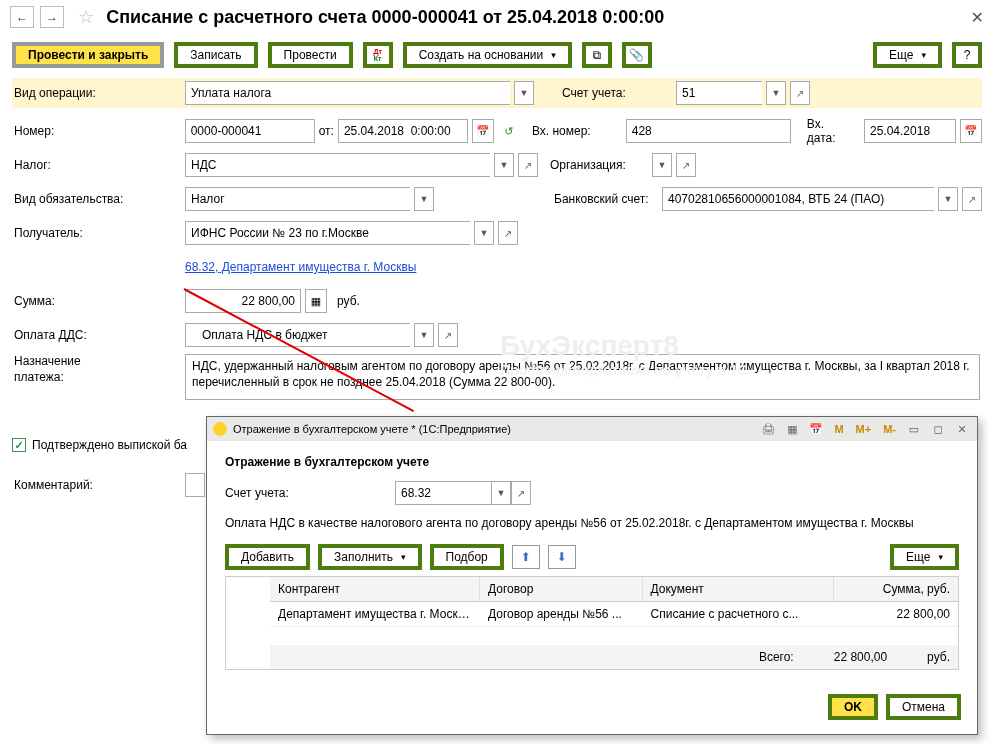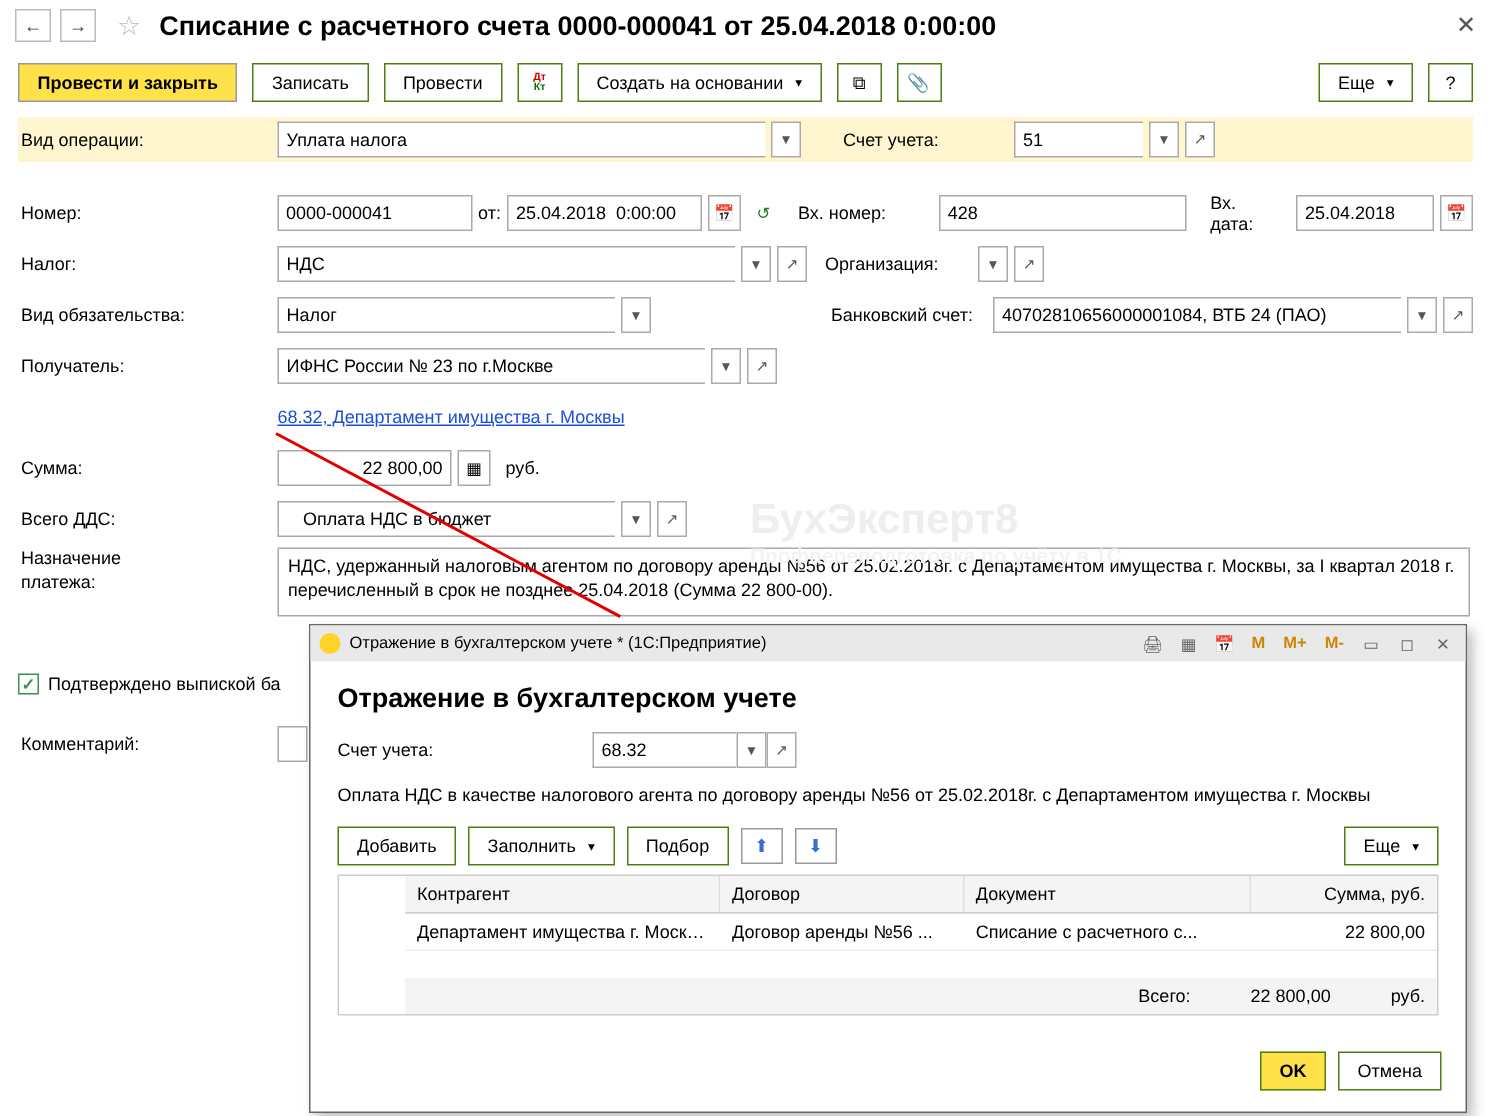--- a/index.html
+++ b/index.html
@@ -3,21 +3,21 @@
 <meta charset="utf-8">
 <style>
 * { box-sizing: border-box; margin: 0; padding: 0; }
 body { font-family: Arial, sans-serif; font-size: 12px; background: #fff; color: #000; width: 994px; height: 744px; position: relative; overflow: hidden; }
 .titlebar { display: flex; align-items: center; padding: 6px 10px; gap: 6px; }
 .nav-btn { width: 24px; height: 22px; border: 1px solid #bbb; background: #fff; display: inline-flex; align-items: center; justify-content: center; cursor: pointer; font-size: 12px; color: #333; }
 .star-icon { color: #bbb; font-size: 18px; margin-left: 8px; margin-right: 6px; }
 .title { font-size: 18px; font-weight: 700; flex: 1; }
 .close-x { font-size: 16px; color: #555; cursor: pointer; }
 .toolbar { display: flex; align-items: center; padding: 8px 12px; gap: 10px; }
-.btn { border: 1px solid #4d7c0f; background: #fff; padding: 5px 12px; cursor: pointer; font-size: 12px; height: 26px; display: inline-flex; align-items: center; gap: 4px; }
+.btn { border: 4px solid #4d7c0f; background: #fff; padding: 5px 12px; cursor: pointer; font-size: 12px; height: 26px; display: inline-flex; align-items: center; gap: 4px; }
 .btn-primary { background: #ffe24a; border-color: #999; font-weight: 700; }
 .btn-icon { width: 30px; padding: 0; justify-content: center; }
 .btn-more { position: relative; }
 .btn-more::after { content: "▾"; font-size: 9px; margin-left: 4px; }
 .dtct { display: inline-flex; flex-direction: column; font-size: 7px; font-weight:700; line-height:7px; }
 .dtct .d { color: #cc0000; }
 .dtct .k { color: #007700; }
 .spacer { flex: 1; }
 .form-area { padding: 2px 12px; }
 .row { display: flex; align-items: center; min-height: 30px; gap: 8px; margin-bottom: 4px; }
@@ -41,21 +41,21 @@
 .watermark .sub { font-size: 14px; display:block; color: #f3f3f3; }
 
 
 .popup { position: absolute; left: 206px; top: 416px; width: 772px; background: #fff; border: 1px solid #666; box-shadow: 4px 4px 8px rgba(0,0,0,0.25); z-index: 10; }
 .popup-titlebar { background: #e9e9e9; height: 24px; display:flex; align-items:center; padding: 0 6px; font-size: 11px; gap:6px; }
 .popup-titlebar .icon-1c { width: 14px; height:14px; background:#ffd42a; border-radius:7px; display:inline-block; }
 .popup-titlebar .spacer { flex:1; }
 .tb-icon { width: 18px; height: 18px; display:inline-flex; align-items:center; justify-content:center; font-size:11px; color:#666; cursor:pointer; }
 .m-btn { font-size: 11px; font-weight:700; color:#cc8800; padding:0 3px; cursor:pointer; }
 .popup-body { padding: 14px 18px; }
-.popup-title { font-size: 18px; font-weight: 700; margin-bottom: 12px; }
+.popup-title { font-size: 12px; font-weight: 700; margin-bottom: 12px; }
 .popup-row { display:flex; align-items:center; gap:10px; margin-bottom: 10px; }
 .popup-row .lbl { width: 160px; }
 .popup-desc { margin: 8px 0 12px; line-height:1.4; }
 .popup-toolbar { display:flex; align-items:center; gap:8px; margin-bottom: 6px; }
 .arrow-btn { border:1px solid #999; background:#fff; width:28px; height:24px; display:inline-flex; align-items:center; justify-content:center; font-size:12px; color:#3a6fcf; cursor:pointer; }
 .table { border:1px solid #ccc; width: 100%; padding-left: 44px; }
 .thead { display:flex; background:#f4f4f4; border-bottom:1px solid #ccc; }
 .th { padding:5px 8px; font-size:12px; border-right:1px solid #ddd; }
 .tr { display:flex; border-bottom:1px solid #eee; }
 .td { padding:5px 8px; font-size:12px; white-space:nowrap; overflow:hidden; text-overflow:ellipsis; }
@@ -106,21 +106,21 @@
     </div>
     <div style="width:8px"></div>
     <div class="lbl-right">Счет учета:</div>
     <div class="ctl select">
       <input class="input" style="width: 86px;" value="51">
       <div class="sel-btn">▼</div>
       <div class="sel-btn open">↗</div>
     </div>
   </div>
 
-  <div class="row" style="margin-top:19px">
+  <div class="row" style="margin-top:8px">
     <div class="lbl">Номер:</div>
     <div class="ctl">
       <input class="input" style="width: 130px;" value="0000-000041">
       <span>от:</span>
       <input class="input" style="width: 130px;" value="25.04.2018  0:00:00">
       <div class="cal-btn">📅</div>
       <div class="cal-btn" style="border:none;color:#2a7a2a">↺</div>
     </div>
     <div class="lbl-right" style="width:90px">Вх. номер:</div>
     <div class="ctl">
@@ -179,21 +179,21 @@
   <div class="row">
     <div class="lbl">Сумма:</div>
     <div class="ctl">
       <input class="input num-input" style="width: 116px;" value="22 800,00">
       <div class="cal-btn">▦</div>
       <span style="margin-left:6px">руб.</span>
     </div>
   </div>
 
   <div class="row">
-    <div class="lbl">Всего ДДС:</div>
+    <div class="lbl">Оплата ДДС:</div>
     <div class="ctl select">
       <input class="input" style="width: 225px; padding-left: 16px;" value="Оплата НДС в бюджет">
       <div class="sel-btn">▼</div>
       <div class="sel-btn open">↗</div>
     </div>
   </div>
 
   <div class="row" style="align-items:flex-start">
     <div class="lbl" style="line-height:1.3">
       <div>Назначение</div>

